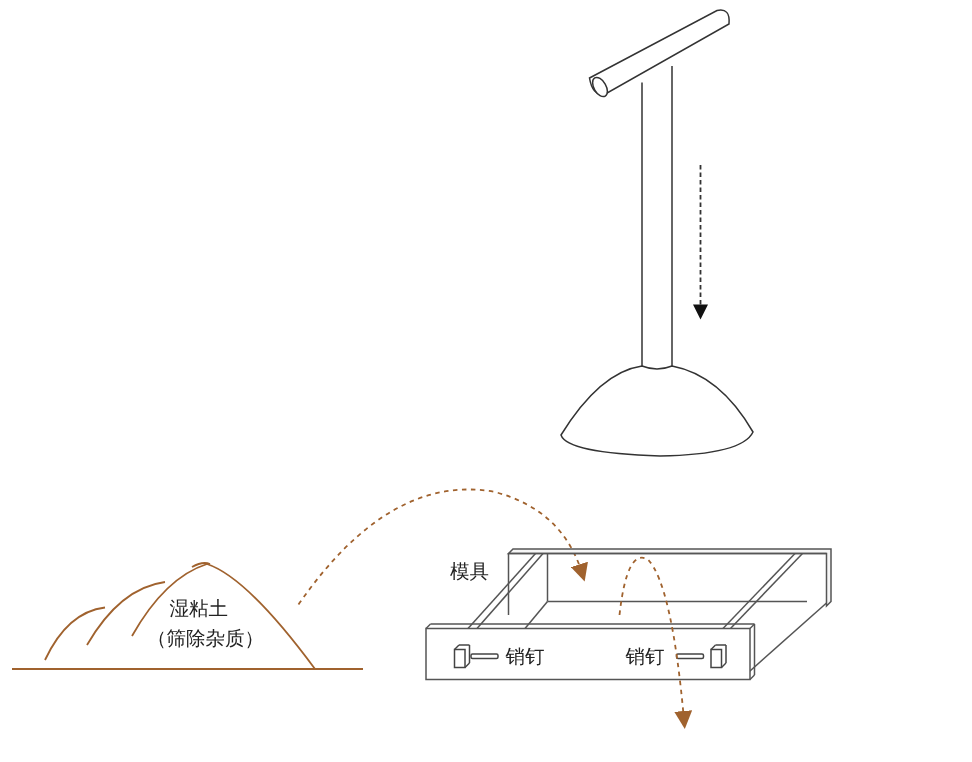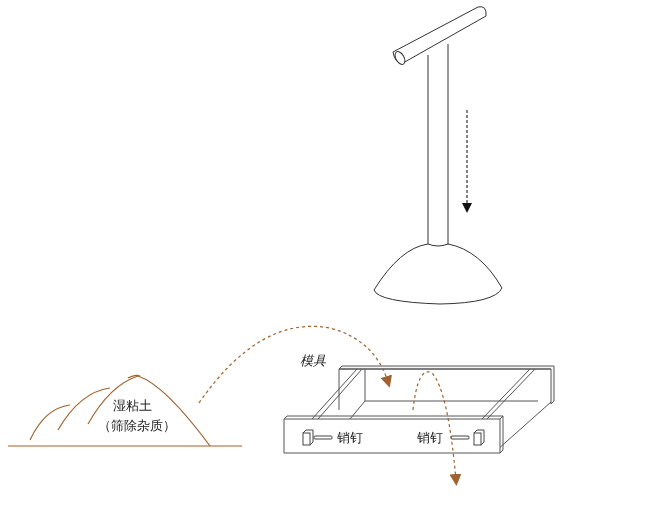--- a/index.html
+++ b/index.html
@@ -86,15 +86,15 @@
       <line x1="477" y1="430" x2="484" y2="430"></line>
     <line x1="484" y1="430" x2="484" y2="442"></line>
       <line x1="481" y1="445" x2="484" y2="442"></line>
   </g>
 
   <path d="M413,410 Q418,365 432,373 Q448,390 456,480" fill="none" stroke="#a0622e" stroke-width="1.2" stroke-dasharray="3,3" marker-end="url(#brownArrow)"></path>
 </svg>
 
 <div class="lbl" style="left:113px;top:397px;font-family:Liberation Serif, serif;">湿粘土</div>
 <div class="lbl" style="left:98px;top:417px;text-align:right;">（筛除杂质）</div>
-<div class="lbl" style="left:300px;top:352px;font-style:italic;">模具</div>
+<div class="lbl" style="left:300px;top:372px;">模具</div>
 <div class="lbl" style="left:337px;top:429px;">销钉</div>
 <div class="lbl" style="left:417px;top:429px;">销钉</div>
 
 </body></html>

